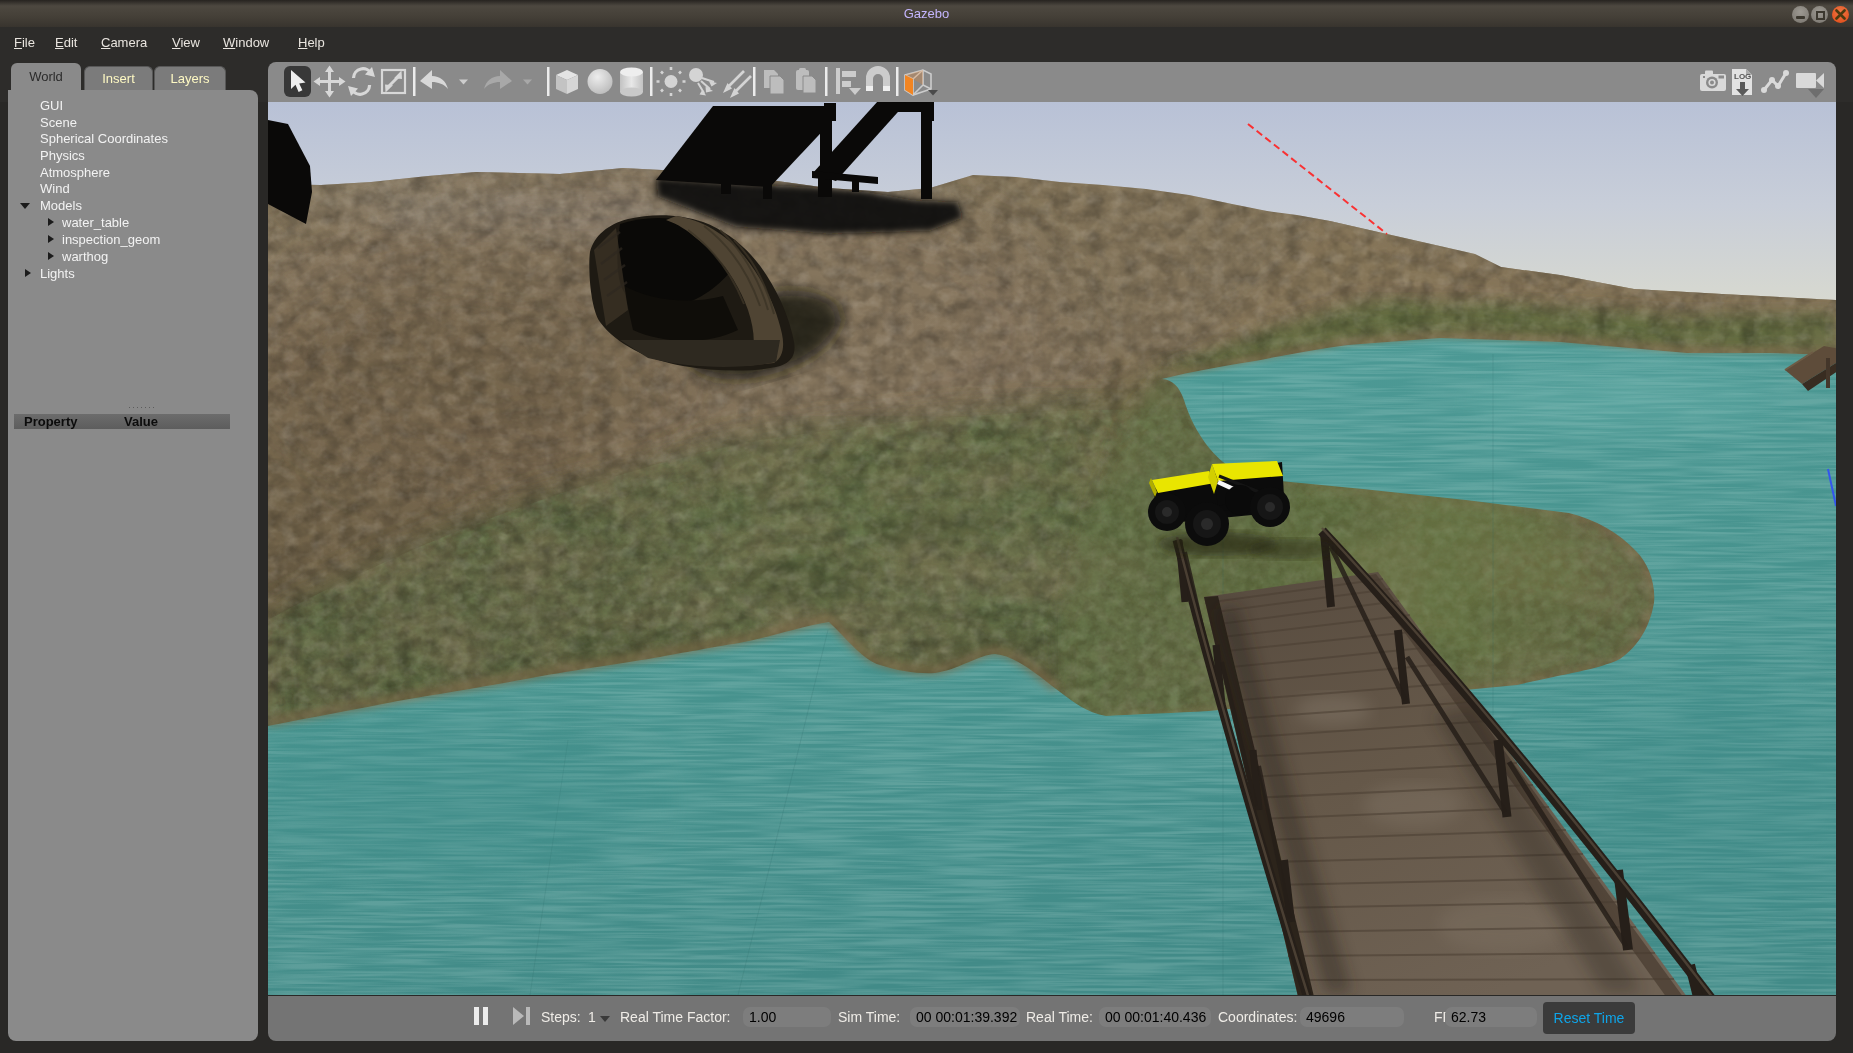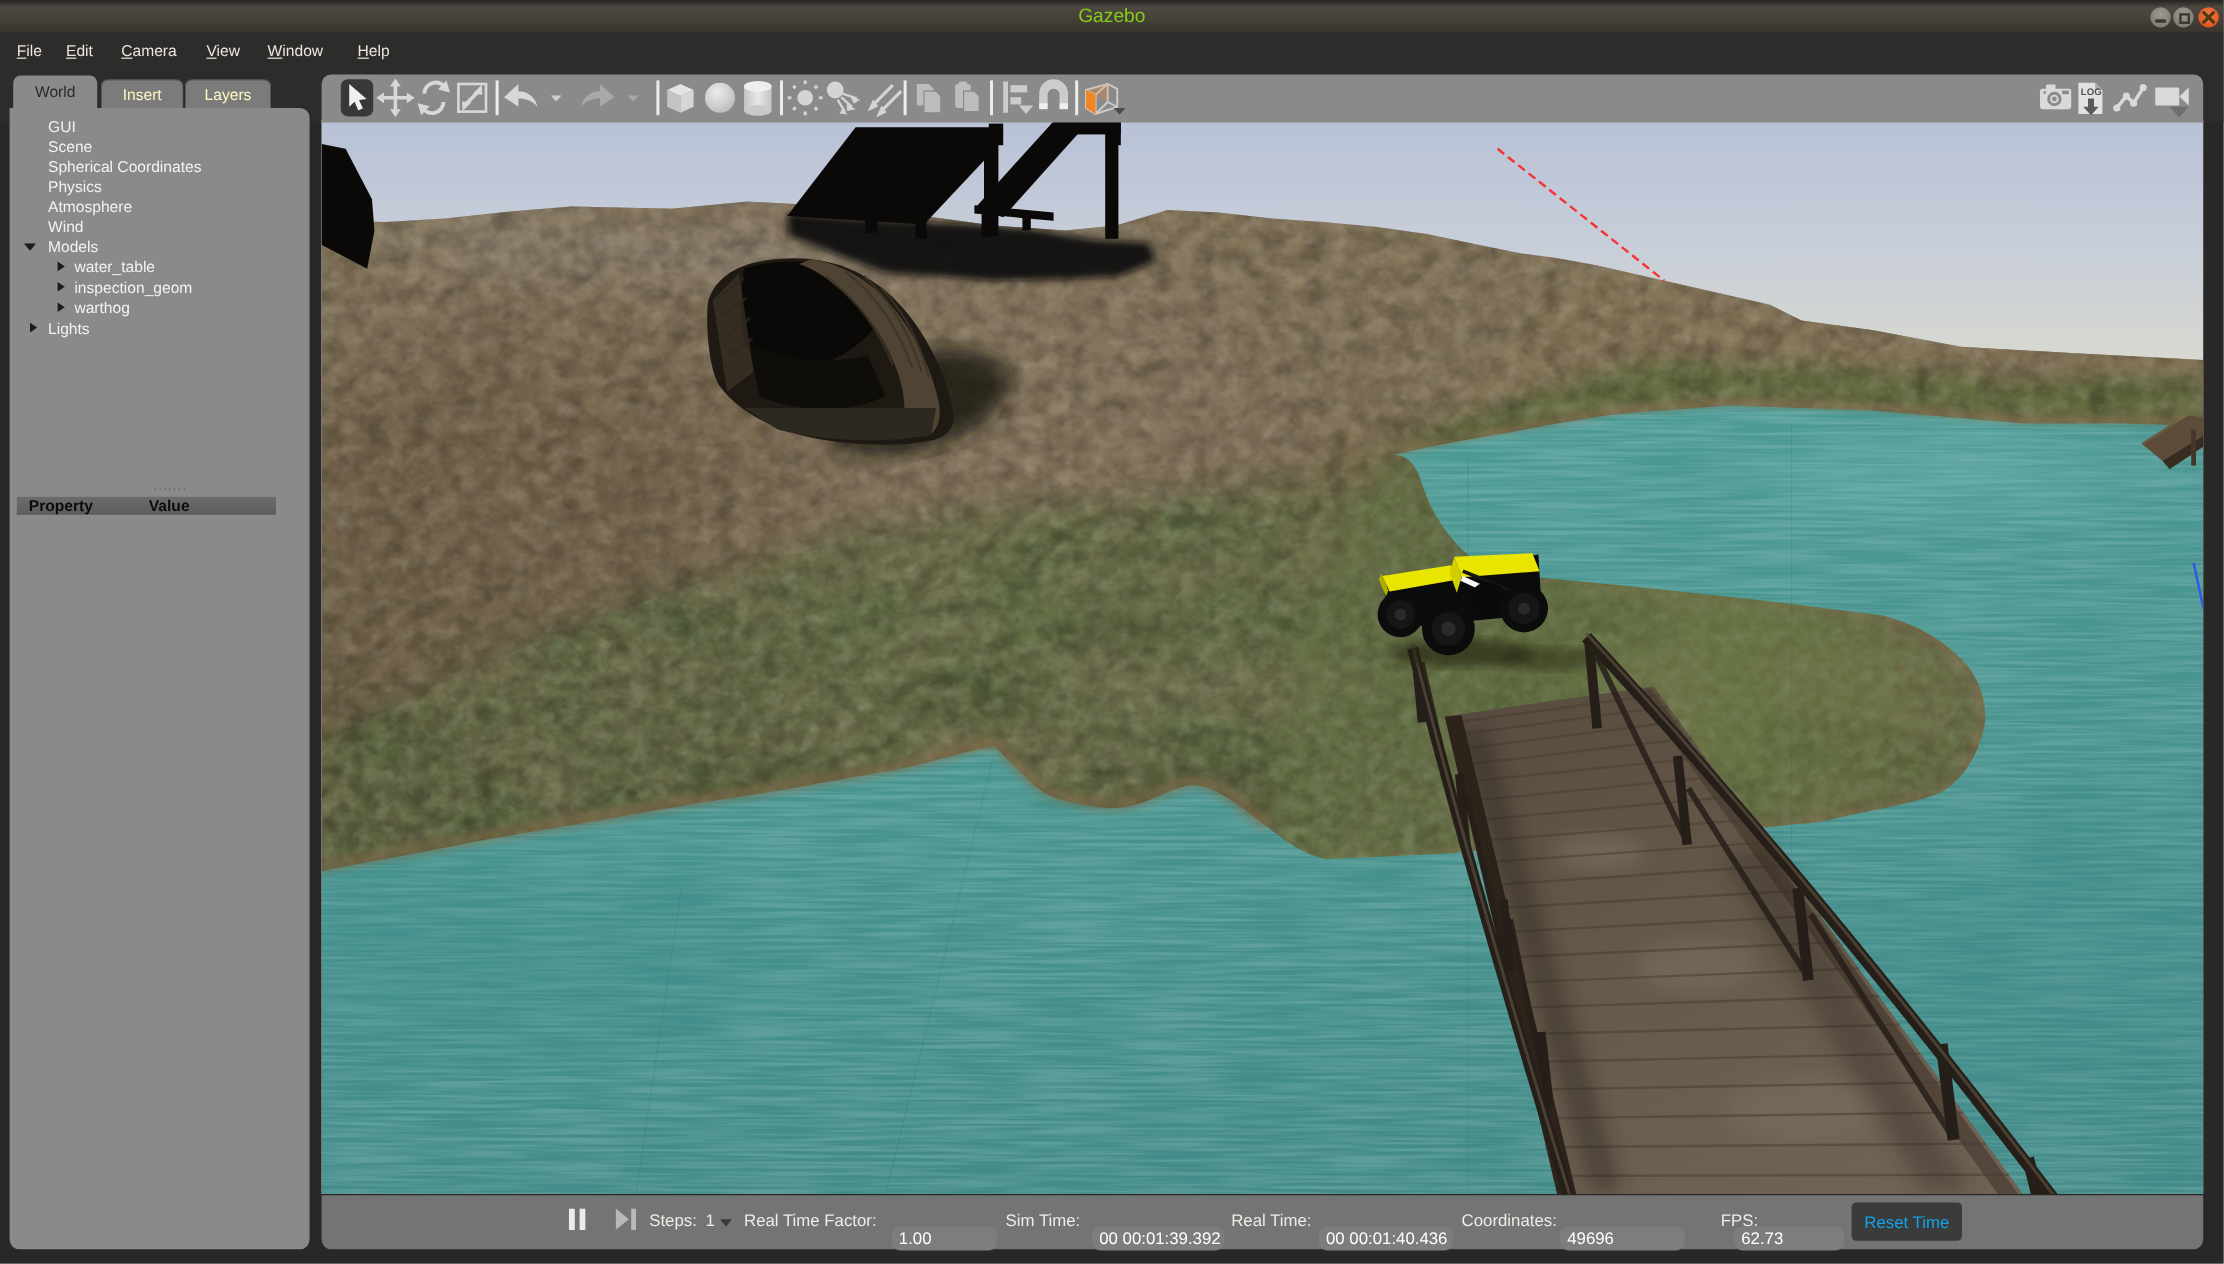--- a/index.html
+++ b/index.html
@@ -3,21 +3,21 @@
 <meta charset="utf-8">
 <style>
   html,body{margin:0;padding:0;}
   body{width:1853px;height:1053px;position:relative;overflow:hidden;
        background:#292826;font-family:"Liberation Sans",sans-serif;}
   .abs{position:absolute;}
   
   #titlebar{left:0;top:0;width:1853px;height:27px;
     background:linear-gradient(to bottom,#262320 0%,#4d4840 22%,#454038 60%,#38342e 100%);}
   #title{left:0;top:0;width:1853px;height:27px;line-height:27px;text-align:center;
-    color:#84cc16;font-size:16px;}
+    color:#c4b5fd;font-size:13px;}
   .winbtn{top:6px;width:17px;height:17px;border-radius:50%;}
   #btnmin{left:1792px;background:radial-gradient(circle at 50% 35%,#9d9992,#78746d);}
   #btnmax{left:1811px;background:radial-gradient(circle at 50% 35%,#9d9992,#78746d);}
   #btnclose{left:1832px;background:radial-gradient(circle at 50% 35%,#f07746,#dd4814);}
   #btnmin i{position:absolute;left:4px;top:10px;width:9px;height:3px;background:#3c382f;border-radius:1px;}
   #btnmax i{position:absolute;left:5px;top:5px;width:5px;height:5px;border:2px solid #3c382f;}
   #btnclose svg{position:absolute;left:3px;top:3px;}
   
   #darkband{left:0;top:27px;width:1853px;height:75px;background:#2d2c2a;}
   .menuitem{top:35px;color:#e9e5df;font-size:13px;}
@@ -38,21 +38,21 @@
   .triright{border-top:4.5px solid transparent;border-bottom:4.5px solid transparent;border-left:6px solid #1b1b1b;}
   #phead{left:6px;top:324px;width:216px;height:15px;background:linear-gradient(#6c6c6c,#5d5d5d);
     color:#0c0c0c;font-size:13px;font-weight:bold;}
   
   #toolbar{left:268px;top:62px;width:1568px;height:40px;background:#8a8a8a;
     border-radius:8px 8px 0 0;z-index:2;}
   
   #statusbar{left:268px;top:996px;width:1568px;height:45px;background:#747474;
     border-radius:0 0 8px 8px;}
   .slabel{top:13px;color:#efece7;font-size:14px;white-space:nowrap;}
-  .sfield{top:26px;height:20px;background:#7d7d7d;border-radius:7px;color:#ffffff;
+  .sfield{top:11px;height:20px;background:#7d7d7d;border-radius:7px;color:#000000;
     font-size:14px;line-height:20px;padding-left:6px;box-sizing:border-box;white-space:nowrap;}
   #resetbtn{left:1275px;top:6px;width:92px;height:32px;background:#3b3b3b;border-radius:4px;
     color:#0ea5e9;font-size:14px;text-align:center;line-height:32px;}
   
   #viewport{left:268px;top:100px;width:1568px;height:895px;background:#c5cbd8;}
 </style>
 </head>
 <body>
   <div id="titlebar" class="abs"></div>
   <div id="title" class="abs">Gazebo</div>

